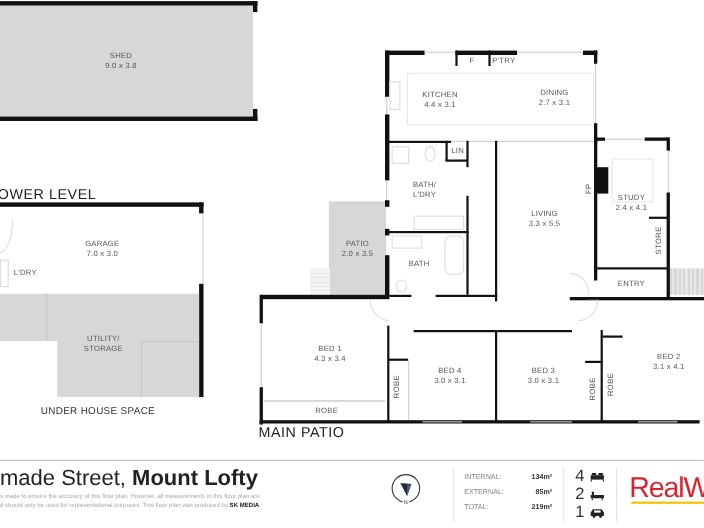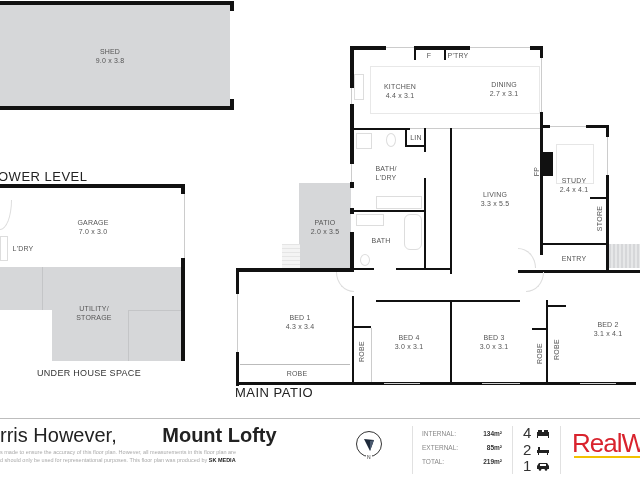--- a/index.html
+++ b/index.html
@@ -12,21 +12,21 @@
   .room-label { position:absolute; text-align:center; font-size:7px; line-height:9px; color:#555; letter-spacing:0.2px; }
   .room-label span { display:block; }
   .vert { position:absolute; font-size:7px; color:#555; transform:rotate(-90deg); transform-origin:center; white-space:nowrap; letter-spacing:0.3px; }
   .level-title { position:absolute; font-size:13px; color:#222; letter-spacing:0.5px; }
   .sub-title { position:absolute; font-size:9px; color:#333; letter-spacing:0.3px; }
   .fixture { position:absolute; border:1px solid #ddd; background:#fff; }
   .door-arc { position:absolute; border:1px solid #ddd; border-radius:0 0 0 100%; }
   
   .footer-line { position:absolute; left:0; top:418px; width:640px; height:1px; background:#bdbdbd; }
   .address { position:absolute; left:0; top:424px; font-size:20px; color:#222; white-space:nowrap; }
-  .address .bold { font-weight:bold;margin-left:40px; }
+  .address .bold { font-weight:bold; }
   .disclaimer { position:absolute; left:0; top:448px; font-size:5.5px; line-height:8px; color:#aaa; white-space:nowrap; }
   .disclaimer b { color:#222; }
   .compass { position:absolute; left:356px; top:431px; width:26px; height:26px; border:1.5px solid #333; border-radius:50%; }
   .compass-n { position:absolute; left:366px; top:454px; font-size:5px; color:#333; background:#fff; padding:0 1px; }
   .sep { position:absolute; top:426px; width:1px; height:48px; background:#e1e1e1; }
   .area-label { position:absolute; left:422px; font-size:6.5px; color:#888; }
   .area-val { position:absolute; left:478px; font-size:6.5px; color:#333; font-weight:bold; text-align:right; width:24px; }
   .count { position:absolute; left:523px; font-size:15px; color:#333; line-height:15px; }
   .cicon { position:absolute; left:536px; width:14px; height:9px; }
   .logo { position:absolute; left:572px; top:428px; font-size:26px; color:#d9232d; letter-spacing:-1px; white-space:nowrap; }
@@ -212,21 +212,21 @@
     <span>BED 2</span>
     <span>3.1 x 4.1</span>
   </div>
   <div class="thin" style="left:580px;top:383px;width:36px;height:1px;"></div>
 
   <div class="level-title" style="left:235px;top:385px;">MAIN PATIO</div>
 </div>
 
 <div class="footer-line"></div>
 <div class="address">
-  <span>rris However, </span><span class="bold">Mount Lofty</span>
+  <span>made Street, </span><span class="bold">Mount Lofty</span>
 </div>
 <div class="disclaimer">
   <div>s made to ensure the accuracy of this floor plan. However, all measurements in this floor plan are</div>
   <div><span>d should only be used for representational purposes. This floor plan was produced by </span><b>SK MEDIA</b></div>
 </div>
 
 <div class="compass">
   <svg width="26" height="26" viewBox="0 0 26 26" style="position:absolute;left:-1.5px;top:-1.5px;">
     <polygon points="8,8 18,9 14,20" fill="#1e2a3a"></polygon>
     <polygon points="14,10 18,9 14,20" fill="#4a5a70"></polygon>

